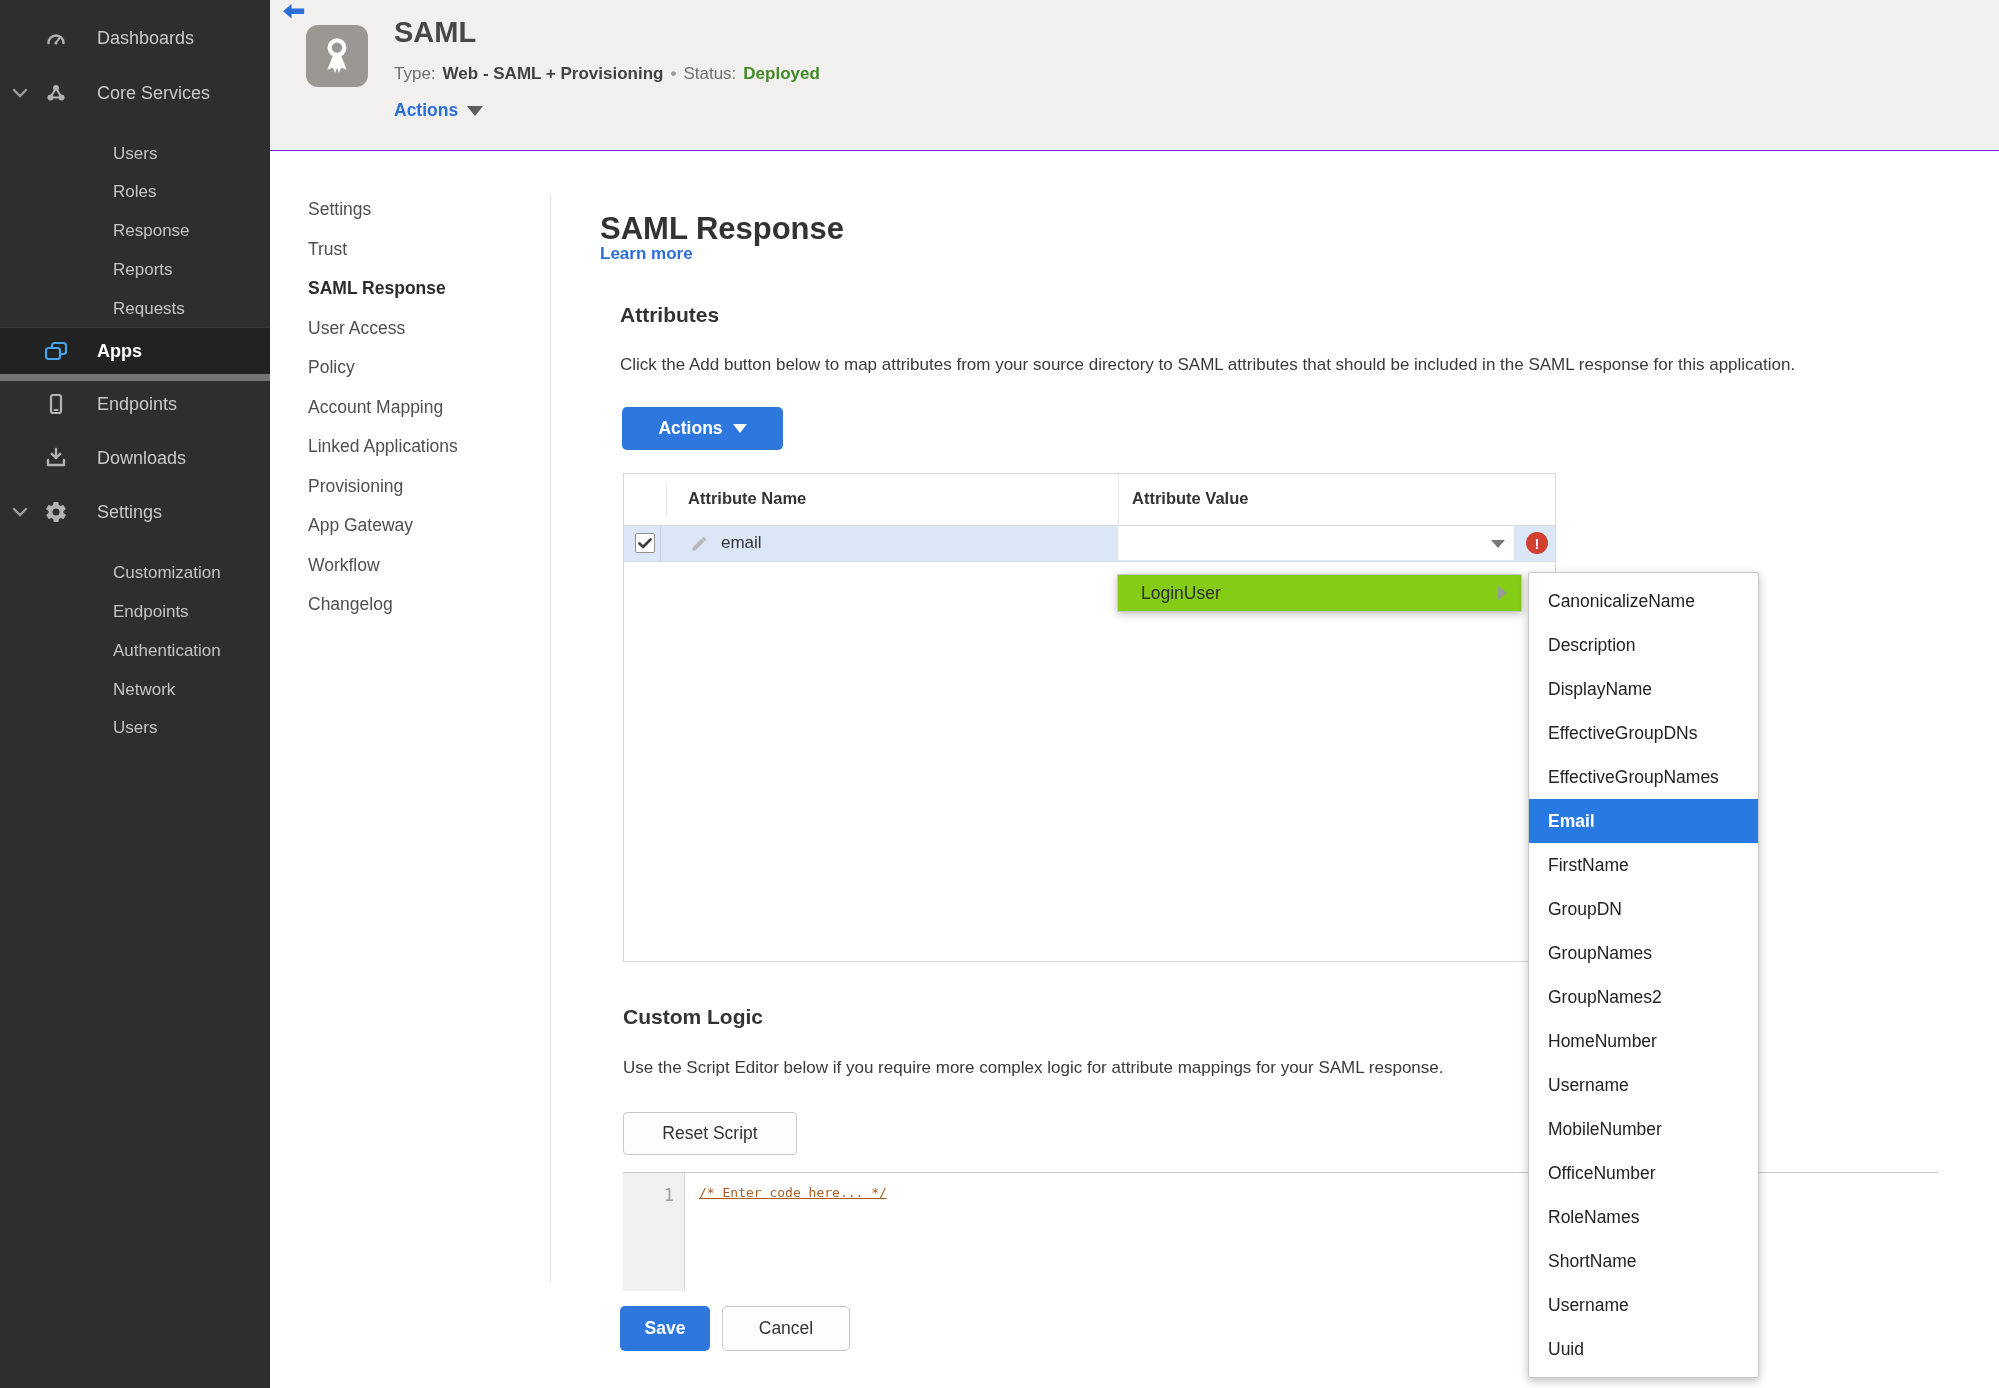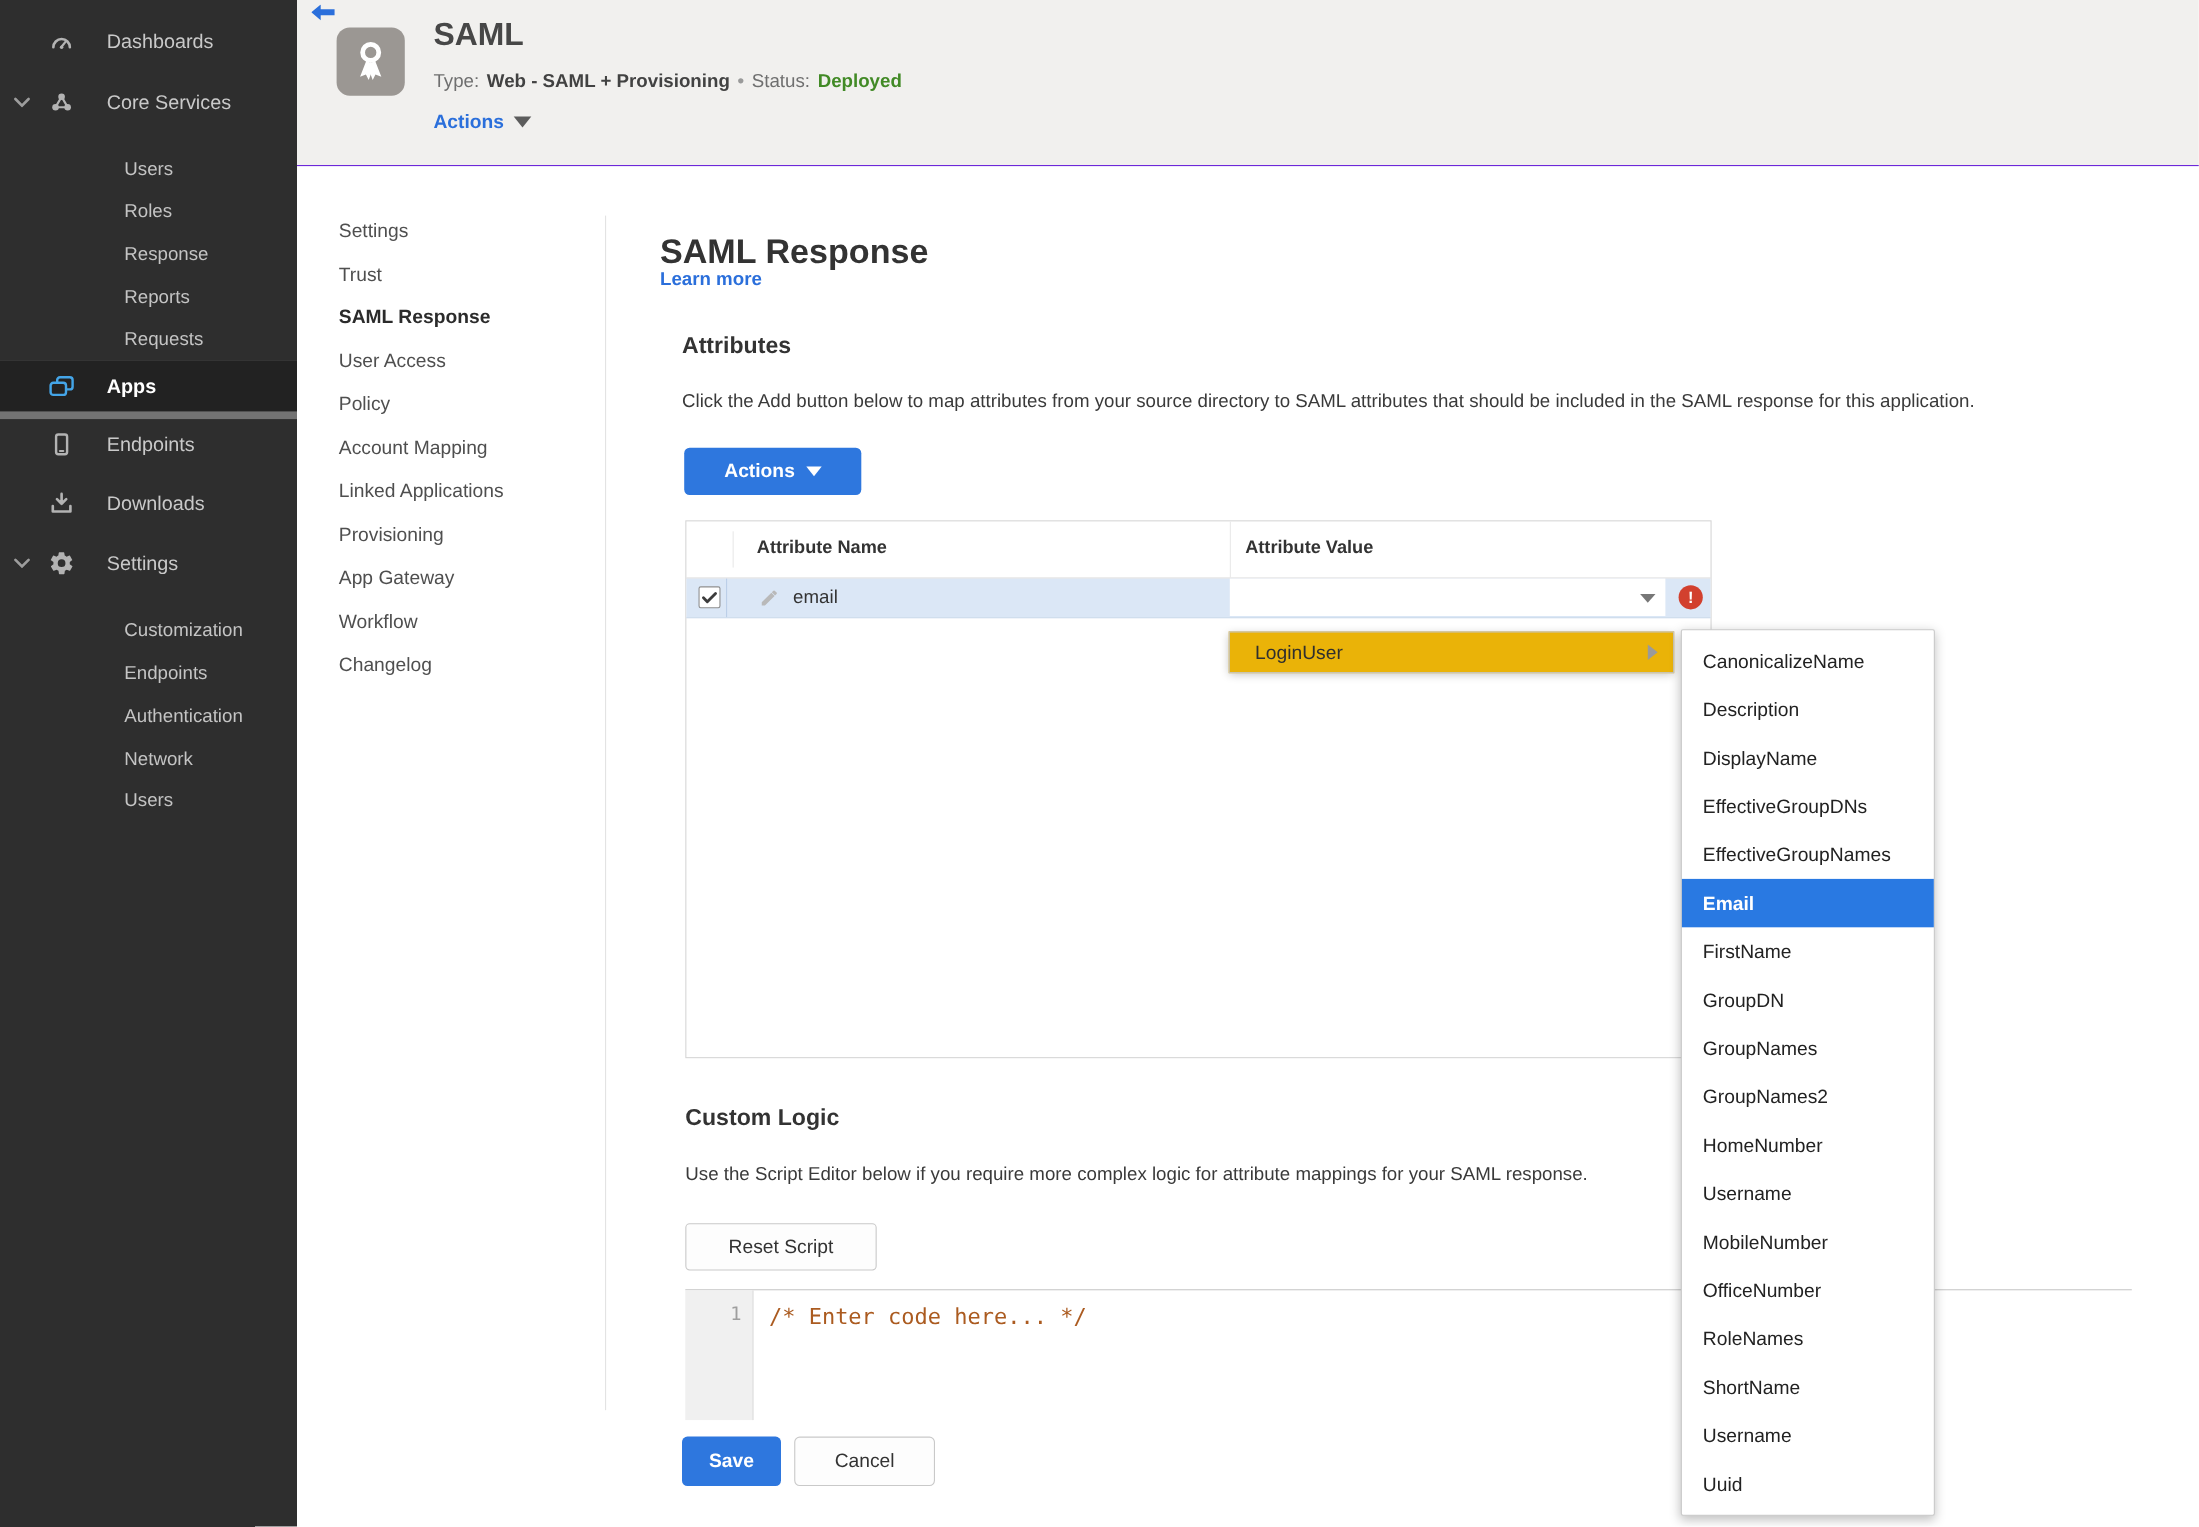--- a/index.html
+++ b/index.html
@@ -65,41 +65,41 @@
   .t-row .c1div{position:absolute;left:36px;top:0;bottom:0;width:1px;background:#bccfe8;}
   .t-row .pencil{position:absolute;left:66px;top:7px;color:#b9b9b9;cursor:pointer;}
   .t-row .rname{position:absolute;left:97px;top:7px;font-size:17px;color:#333;}
   .t-row .sel{position:absolute;left:494px;top:0;width:396px;height:34px;background:#fff;cursor:pointer;}
   .t-row .sel .caret{position:absolute;right:9px;top:14px;width:0;height:0;
                      border-left:7px solid transparent;border-right:7px solid transparent;border-top:8px solid #777;}
   .t-row .err{position:absolute;left:902px;top:6px;width:22px;height:22px;border-radius:50%;background:#d2402e;
               color:#fff;font-weight:bold;font-size:15px;display:flex;align-items:center;justify-content:center;}
 
   
-  .ctx-menu{position:absolute;left:1117px;top:574px;width:405px;height:38px;background:#eab308;
+  .ctx-menu{position:absolute;left:1117px;top:574px;width:405px;height:38px;background:#84cc16;
             border:1px solid #c6c6c6;box-shadow:0 2px 8px rgba(0,0,0,.25);z-index:30;display:flex;
             align-items:center;cursor:pointer;box-sizing:border-box;}
   .ctx-menu .txt{margin-left:23px;font-size:17.5px;color:#2f2f2f;}
   .ctx-menu .arr{position:absolute;right:14px;width:0;height:0;border-top:7px solid transparent;
                  border-bottom:7px solid transparent;border-left:9px solid #9a9a9a;}
   .submenu{position:absolute;left:1528px;top:572px;width:229px;background:#ffffff;border:1px solid #c9c9c9;
            box-shadow:0 3px 10px rgba(0,0,0,.25);z-index:31;margin:0;padding:6px 0;list-style:none;border-radius:2px;}
   .submenu li{height:44px;display:flex;align-items:center;padding-left:19px;font-size:17.5px;color:#222;
               cursor:pointer;white-space:nowrap;}
   .submenu li.selected{background:#2979e2;color:#fff;font-weight:bold;}
 
   
   .editor{position:absolute;left:623px;top:1172px;width:1315px;height:118px;border-top:1px solid #c9c9c9;
           background:#fff;z-index:1;}
   .editor .gutter{position:absolute;left:0;top:0;width:62px;height:118px;background:#f0f0f0;
                   border-right:1px solid #dedede;box-sizing:border-box;}
   .editor .lineno{position:absolute;right:10px;top:12px;font-family:"DejaVu Sans Mono",monospace;
                   font-size:17px;color:#9e9e9e;}
   .editor .code{position:absolute;left:76px;top:12px;font-family:"DejaVu Sans Mono",monospace;
-                font-size:20px;color:#ab5b20;white-space:pre;}
+                font-size:13px;color:#ab5b20;white-space:pre;text-decoration:underline;}
 </style>
 </head>
 <body>
 
 <div class="stage">
 
   <nav class="sidebar">
 
     <div class="side-item" style="top:18px">
       <span class="ico">

